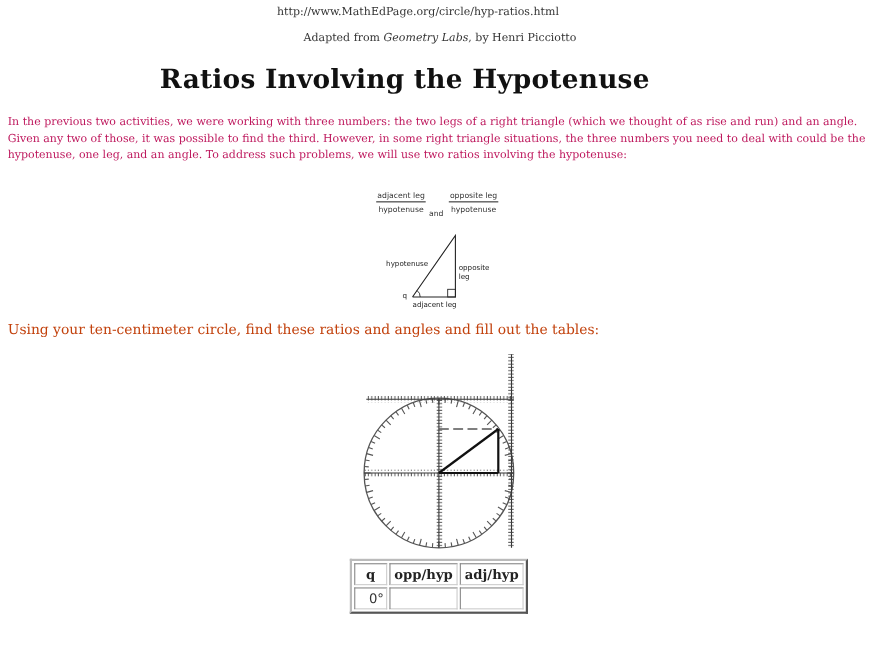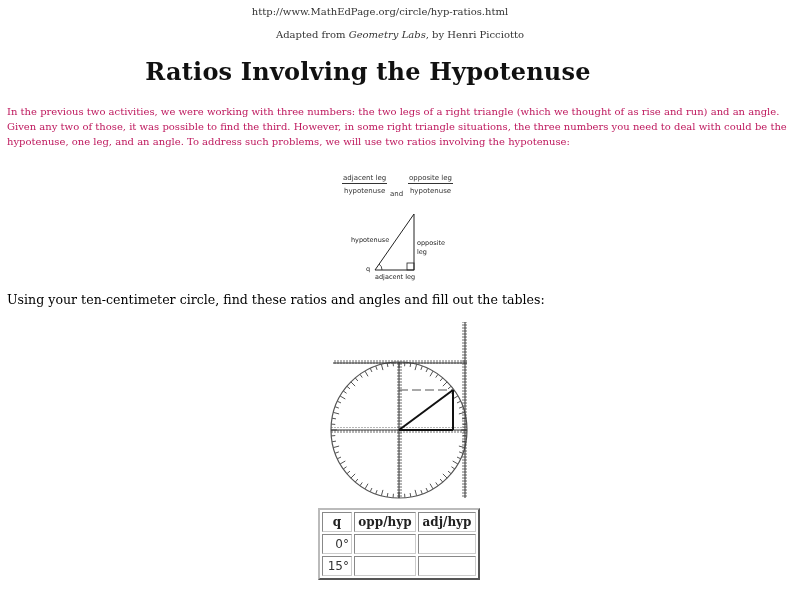--- a/index.html
+++ b/index.html
@@ -105,21 +105,21 @@
       color: #222;
       white-space: nowrap;
     }
     .instruction {
       position: absolute;
       top: 292px;
       left: 7px;
       margin: 0;
       font-size: 12.6px;
       line-height: 15px;
-      color: #000000;
+      color: #c2410c;
     }
     .circle-fig {
       position: absolute;
       top: 318px;
       left: 325px;
       width: 150px;
       height: 185px;
     }
     .ratio-table {
       position: absolute;
@@ -316,19 +316,14 @@
       <th>opp/hyp</th>
       <th>adj/hyp</th>
     </tr>
   </thead>
   <tbody>
     <tr>
       <td class="angle">0°</td>
       <td class="blank"></td>
       <td class="blank2"></td>
     </tr>
-    <tr>
-      <td class="angle">15°</td>
-      <td class="blank"></td>
-      <td class="blank2"></td>
-    </tr>
   </tbody>
 </table>
 
 </body></html>

